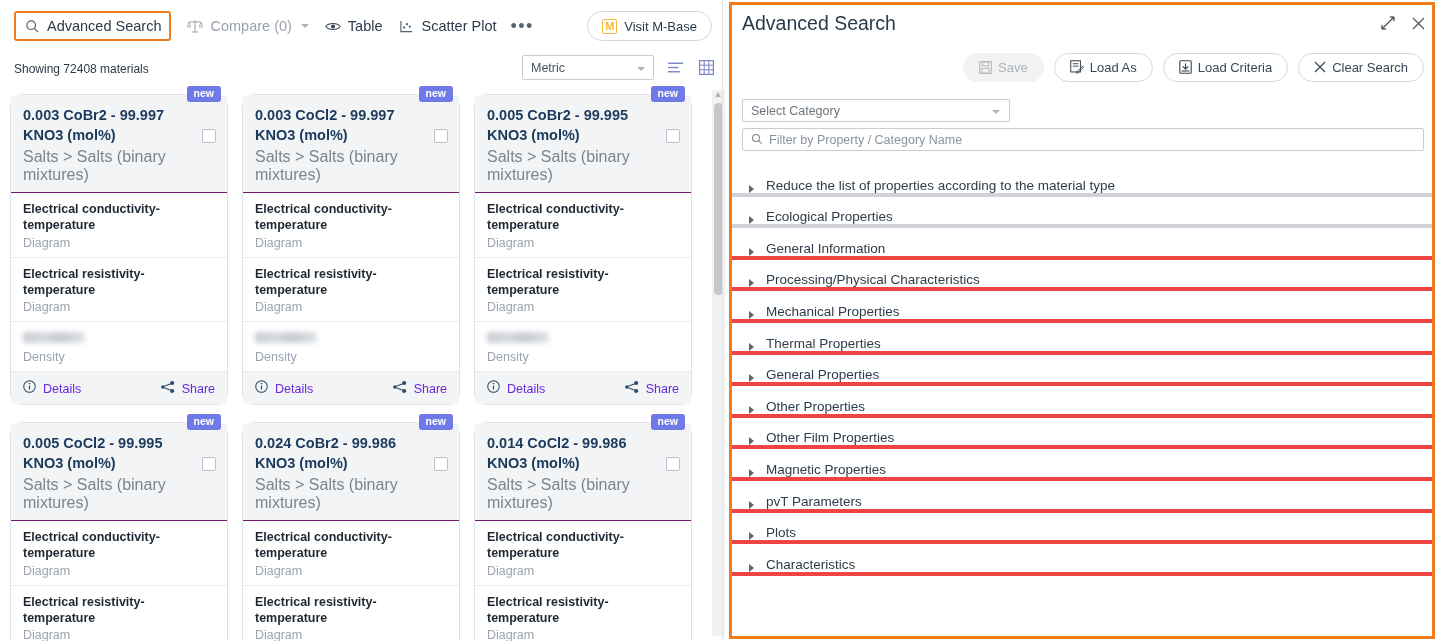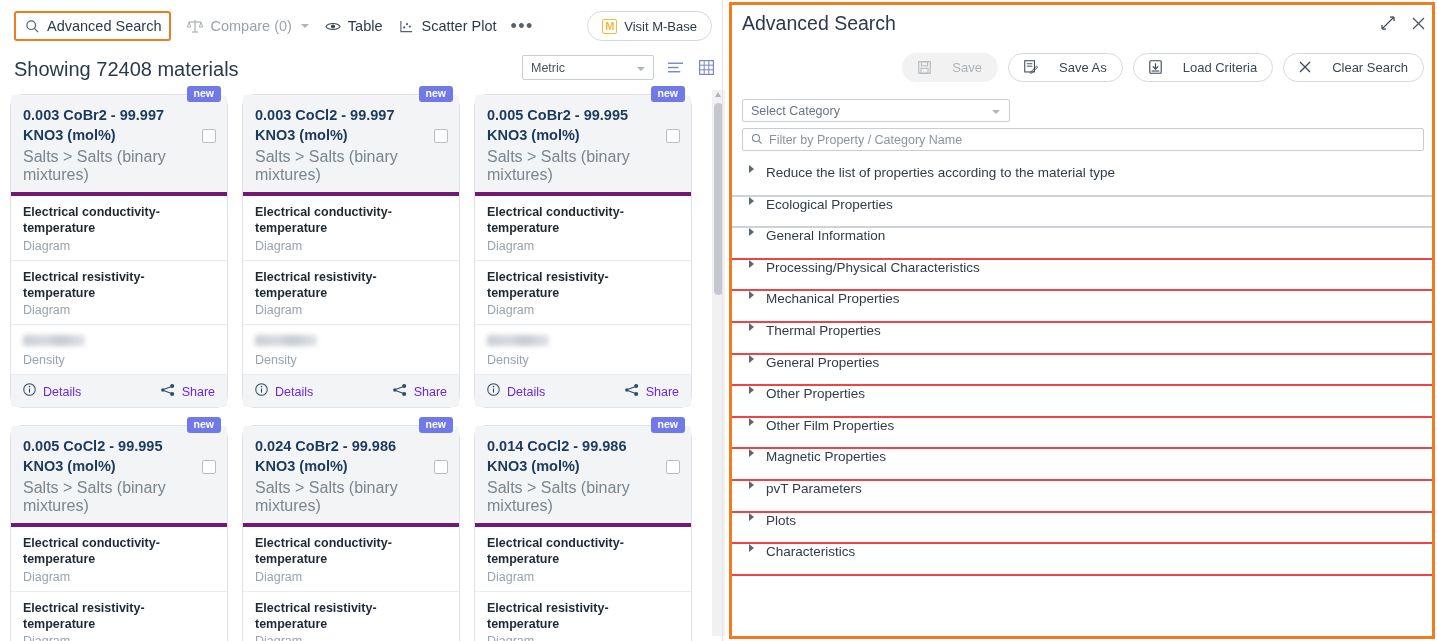--- a/index.html
+++ b/index.html
@@ -63,21 +63,21 @@
     display: flex; align-items: center; justify-content: center;
     line-height: 1;
   }
 
   
   .subbar {
     position: relative; height: 34px;
     display: flex; align-items: center;
     padding: 0 14px;
   }
-  .showing-text { font-size: 20px; color: #2b3a4a; }
+  .showing-text { font-size: 12px; color: #2b3a4a; }
   .subbar-right {
     position: absolute; right: 12px; top: 3px;
     display: flex; align-items: center; gap: 11px; margin-left: 46px;
   }
   .metric-select {
     position: relative;
     width: 132px; height: 25px;
     border: 1px solid #c8cdd3; border-radius: 2px;
     background: #fff;
     display: flex; align-items: center;
@@ -113,21 +113,21 @@
     font-size: 10.5px; font-weight: bold;
     padding: 2px 7px 3px; border-radius: 3px;
     line-height: 1;
     z-index: 3;
   }
   .card-head {
     background: #f2f4f6;
     padding: 10px 12px 8px;
     border-radius: 4px 4px 0 0;
     position: relative;
-    border-bottom: 4px solid #701a75;
+    border-bottom: 1px solid #701a75;
   }
   .card-title {
     font-size: 14.5px; font-weight: bold; color: #1b3a5c;
     line-height: 1.38; padding-right: 26px;
     word-break: break-word;
   }
   .card-sub { font-size: 16px; color: #7b858f; margin-top: 3px; }
   .card-check {
     position: absolute; right: 11px; top: 34px;
     width: 14px; height: 14px;
@@ -195,21 +195,21 @@
     font-size: 19.5px; color: #2b3a4a; font-weight: normal;
   }
   .rp-win-btns { position: absolute; right: 6px; top: 10px; display: flex; align-items: center; gap: 14px; }
   .rp-win-btns .w-ic { width: 16px; height: 16px; cursor: pointer; display: flex; align-items: center; justify-content: center; }
 
   .rp-actions {
     display: flex; justify-content: flex-end; align-items: center;
     gap: 10px; padding: 0 8px 0 0; height: 36px;
   }
   .pill {
-    display: flex; align-items: center; gap: 21px;
+    display: flex; align-items: center; gap: 6px;
     height: 29px; padding: 0 15px;
     border: 1px solid #d5d9de; border-radius: 15px;
     background: #fff; font-size: 13px; color: #3b4754;
     cursor: pointer; white-space: nowrap;
   }
   .pill.disabled {
     background: #f2f2f2; border-color: transparent; color: #adb3b9; cursor: default;
   }
 
   .rp-body { padding: 14px 8px 0 10px; }
@@ -233,22 +233,22 @@
     border: 0; outline: 0; flex: 1;
     font-family: "Liberation Sans", sans-serif;
     font-size: 12.5px; color: #4a5560; background: transparent;
   }
   .filter-input input::placeholder { color: #8b949c; }
 
   .acc-list { margin-top: 14px; }
   .acc-row {
     position: relative;
     height: 31.6px;
-    display: flex; align-items: flex-start;
-    border-bottom: 2px solid #ef4444;
+    display: flex; align-items: flex-end;
+    border-bottom: 4px solid #ef4444;
     cursor: pointer;
     margin-left: -10px; padding-left: 10px;
     margin-right: -8px; padding-right: 8px;
   }
   .acc-row.light { border-bottom-color: #cfd3d7; }
   .acc-arrow {
     width: 0; height: 0; margin-left: 7px; margin-right: 12px;
     border-top: 4px solid transparent;
     border-bottom: 4px solid transparent;
     border-left: 5px solid #5a6670;
@@ -553,21 +553,21 @@
         </div>
         <div class="pill">
           <span style="display:inline-flex;align-items:center">
             <svg width="14" height="14" viewBox="0 0 15 15">
               <rect x="0.8" y="0.8" width="10.4" height="12" fill="none" stroke="currentColor" stroke-width="1.1"></rect>
               <line x1="3" y1="4" x2="9" y2="4" stroke="currentColor" stroke-width="1"></line>
               <line x1="3" y1="6.6" x2="9" y2="6.6" stroke="currentColor" stroke-width="1"></line>
               <path d="M6.5 13.5 L13.5 6.5 L14.6 7.6 L7.6 14.6 Z" fill="none" stroke="currentColor" stroke-width="1"></path>
             </svg>
           </span>
-          <span>Save As</span>
+          <span>Load As</span>
         </div>
         <div class="pill">
           <span style="display:inline-flex;align-items:center">
             <svg width="13" height="14" viewBox="0 0 13 14">
               <rect x="0.8" y="0.8" width="11.4" height="12.4" rx="1" fill="none" stroke="currentColor" stroke-width="1.1"></rect>
               <line x1="6.5" y1="3.4" x2="6.5" y2="9" stroke="currentColor" stroke-width="1.2"></line>
               <path d="M3.8 6.4 L6.5 9.2 L9.2 6.4" fill="none" stroke="currentColor" stroke-width="1.2"></path>
               <line x1="2.6" y1="11" x2="10.4" y2="11" stroke="currentColor" stroke-width="1.1"></line>
             </svg>
           </span>

